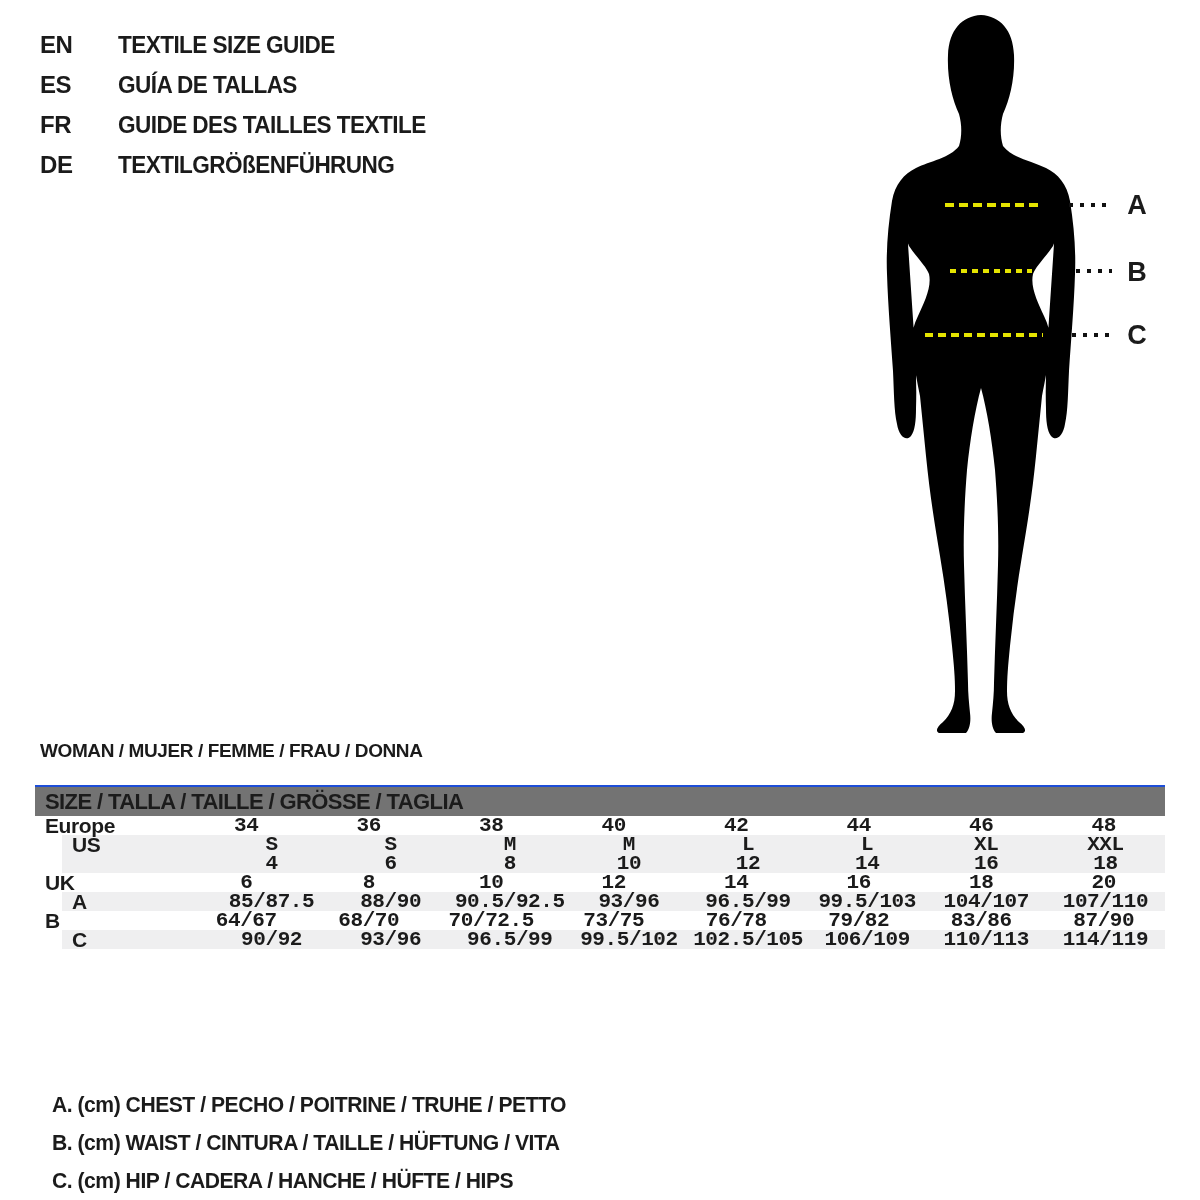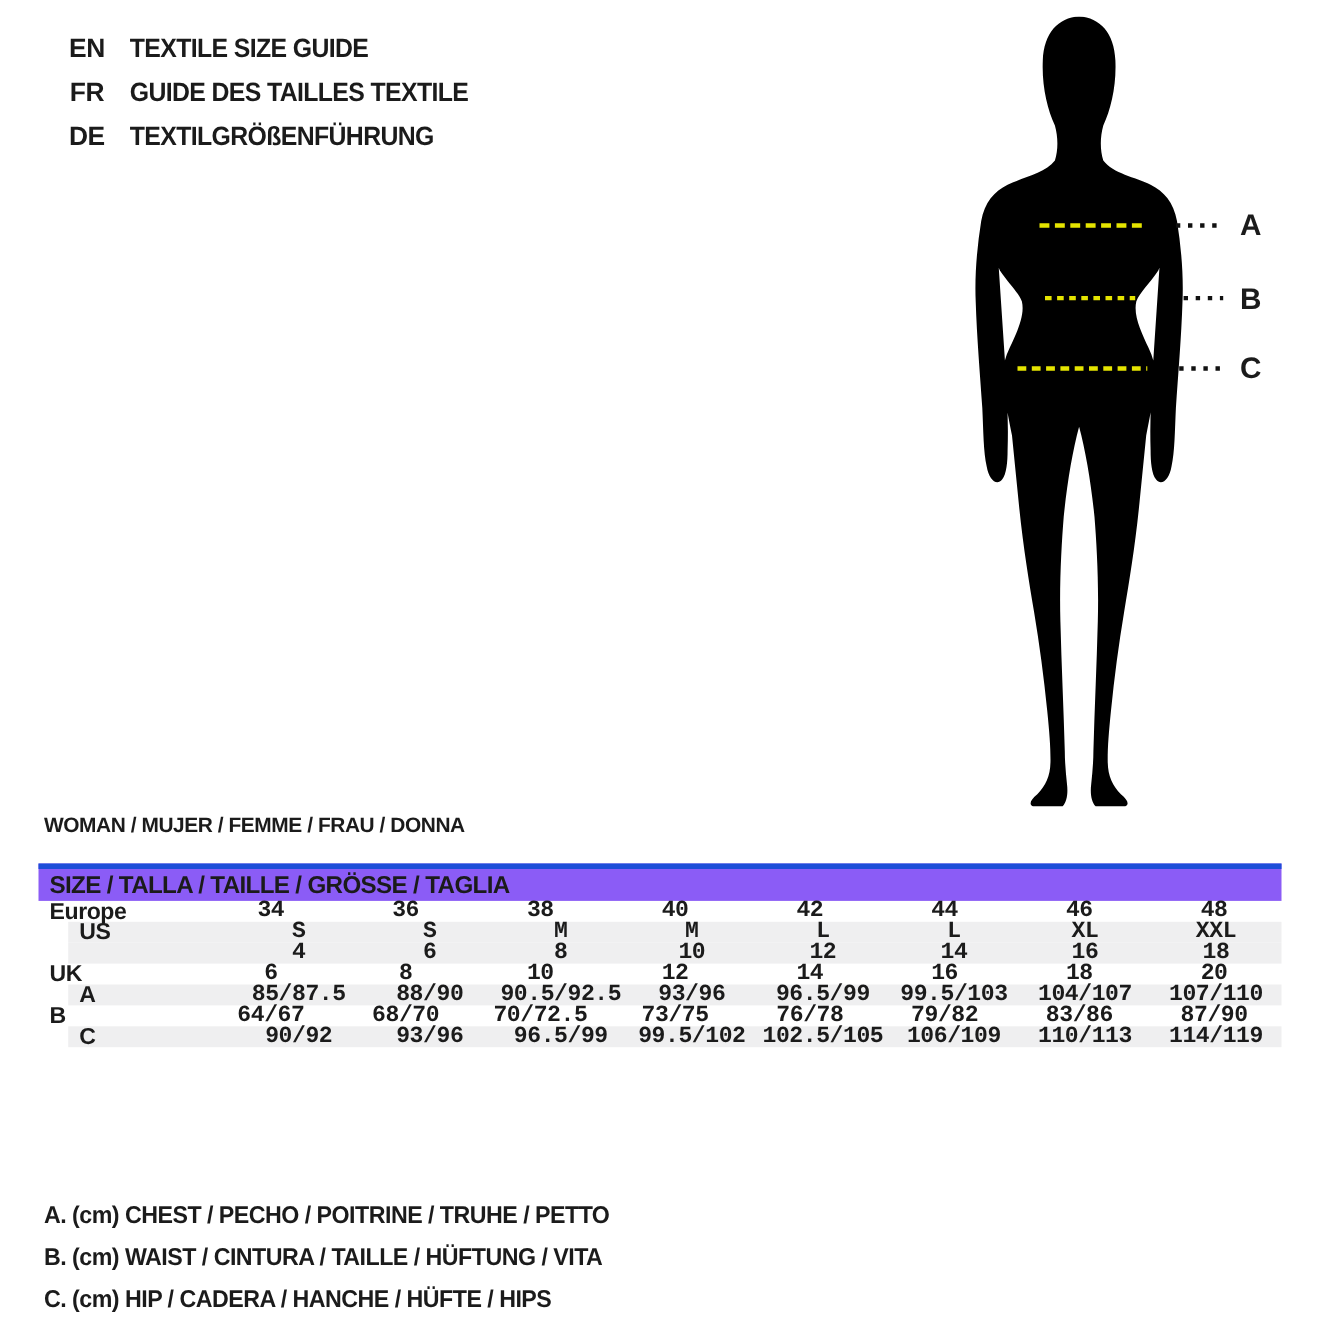--- a/index.html
+++ b/index.html
@@ -4,55 +4,59 @@
 <style>
   html,body { margin:0; padding:0; background:#ffffff; }
   .canvas {
     position:relative; width:1200px; height:1200px; background:#fff;
     font-family:"Liberation Sans", sans-serif; color:#1b1b1b; overflow:hidden;
   }
 
   
   .lang-list { position:absolute; left:40px; top:31px; display:flex; flex-direction:column; gap:12px; }
   .lang-row { display:flex; }
-  .lang-code { width:78px; font-size:24px; font-weight:700; letter-spacing:-0.4px;text-align:center; }
+  .lang-code { width:78px; font-size:24px; font-weight:700; letter-spacing:-0.4px; }
   .lang-label { font-size:24px; font-weight:700; letter-spacing:-0.6px; transform:scaleX(0.94); transform-origin:left center; white-space:nowrap; }
 
   
   .figure-svg { position:absolute; left:875px; top:15px; width:325px; height:720px; }
   .measure-label { position:absolute; width:34px; text-align:center; font-size:27px; font-weight:700; }
 
   
   .section-title { position:absolute; left:40px; top:740px; font-size:19px; font-weight:700; letter-spacing:-0.4px; }
 
   
   .size-table { position:absolute; left:35px; top:785px; width:1130px; }
   .thead {
-    height:29px; background:#8b5cf6; border-top:5px solid #1d4ed8;
+    height:29px; background:#737373; border-top:2px solid #1d4ed8;
     display:flex; align-items:center; padding-left:10px;
     font-size:22px; font-weight:700; letter-spacing:-0.6px;
   }
   .tr { display:flex; align-items:center; height:19px; font-size:21px; font-weight:700; letter-spacing:-0.4px; }
   .tr.shade { background:#efeff0;margin-left:27px; }
   .td.label { width:150px; padding-left:10px; box-sizing:border-box; text-align:left; }
   .td.val { flex:1; text-align:center;font-family:Liberation Mono, monospace; }
 
   
-  .legend { position:absolute; left:40px; top:1092px; display:flex; flex-direction:column; gap:12px; }
+  .legend { position:absolute; left:52px; top:1092px; display:flex; flex-direction:column; gap:12px; }
   .legend-line { font-size:22px; font-weight:700; letter-spacing:-0.5px; transform:scaleX(0.96); transform-origin:left center; white-space:nowrap; }
 </style>
 </head>
 <body>
 
 <div class="canvas">
 
   <div class="lang-list">
     <div class="lang-row">
       <span class="lang-code">EN</span>
       <span class="lang-label">TEXTILE SIZE GUIDE</span>
+    </div>
+    <div class="lang-row">
+      <span class="lang-code">ES</span>
+      <span class="lang-label">GUÍA DE TALLAS</span>
     </div>
     <div class="lang-row">
       <span class="lang-code">FR</span>
       <span class="lang-label">GUIDE DES TAILLES TEXTILE</span>
     </div>
     <div class="lang-row">
       <span class="lang-code">DE</span>
       <span class="lang-label">TEXTILGRÖßENFÜHRUNG</span>
     </div>
   </div>

